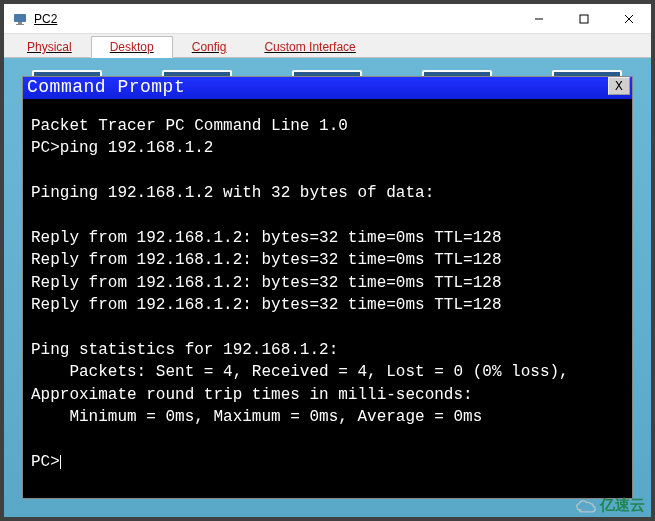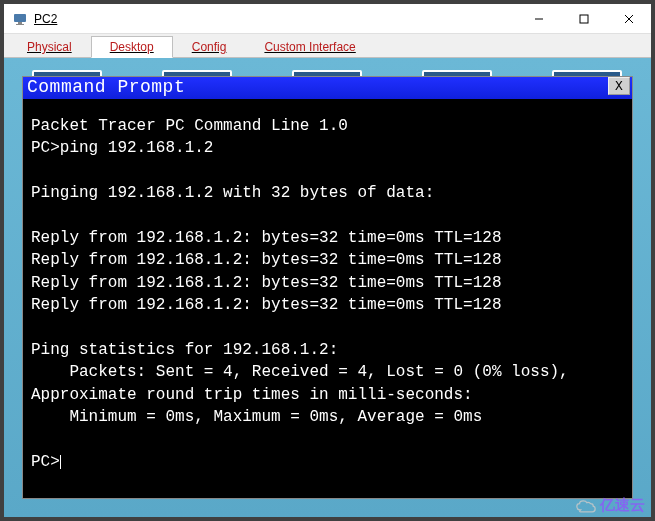--- a/index.html
+++ b/index.html
@@ -149,21 +149,21 @@
       width: 1px;
       height: 14px;
       background: #ffffff;
       vertical-align: middle;
     }
     .watermark {
       position: absolute;
       right: 10px;
       bottom: 6px;
       font-size: 15px;
-      color: #8b5cf6;
+      color: #15803d;
       font-weight: bold;
       font-family: "Microsoft YaHei", sans-serif;
       display: flex;
       align-items: center;
       gap: 3px;
       z-index: 100;
       opacity: 0.85;
     }
     .watermark .cloud {
       width: 22px;

